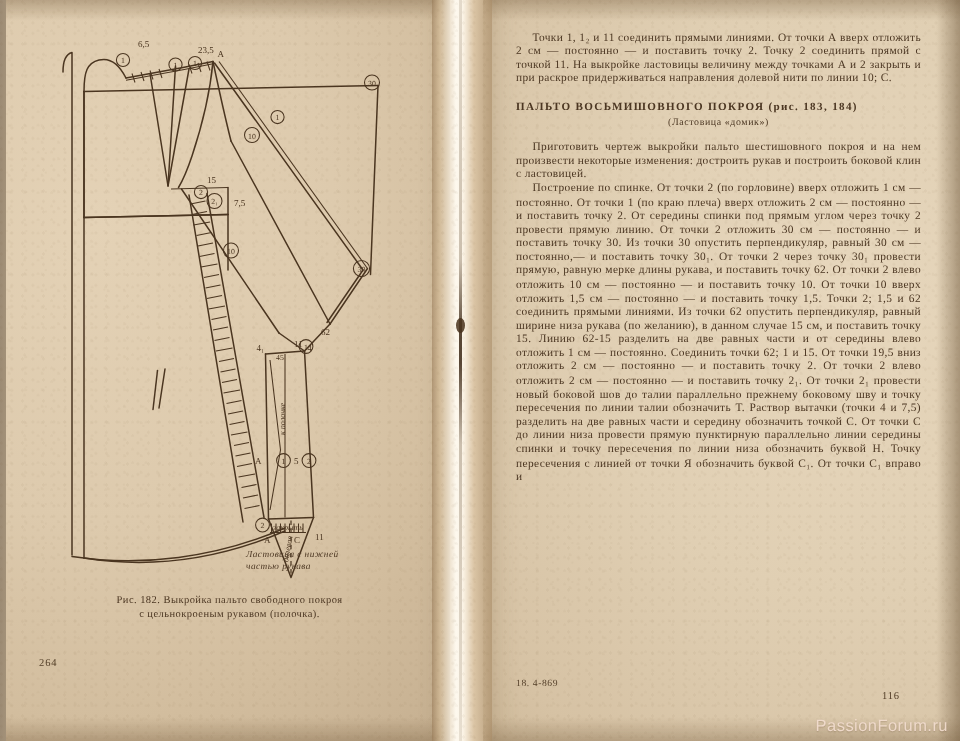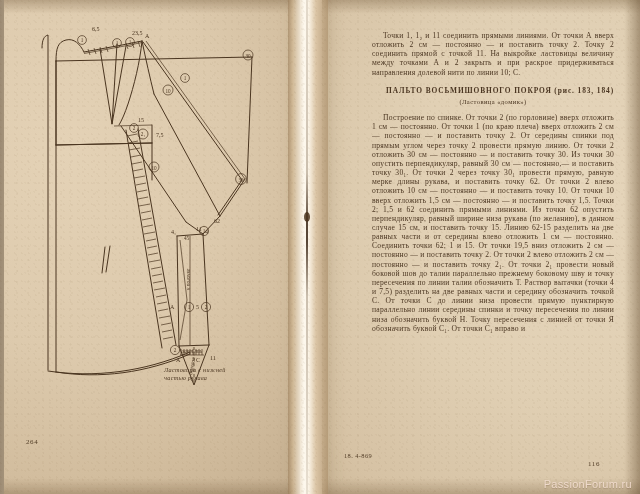--- a/index.html
+++ b/index.html
@@ -60,21 +60,21 @@
       radial-gradient(circle at 55% 62%, rgba(120,95,60,.22) 0 1px, transparent 1px),
       radial-gradient(circle at 82% 28%, rgba(120,95,60,.2) 0 1px, transparent 1px),
       radial-gradient(circle at 35% 85%, rgba(120,95,60,.2) 0 1px, transparent 1px);
     background-size:7px 7px, 11px 11px, 9px 9px, 13px 13px;}
 
   
   .txt{position:absolute;left:22px;right:26px;color:#4b3622;
        font-size:7.6px;line-height:9.15px;text-align:justify;
        font-family:"Liberation Serif", serif; letter-spacing:.25px;}
   .txt p{margin:0;text-indent:11px;}
-  .sec-head{text-align:right;font-weight:bold;font-size:7.4px;letter-spacing:.9px;margin:9px 0 2px;}
+  .sec-head{text-align:left;font-weight:bold;font-size:7.4px;letter-spacing:.9px;margin:9px 0 2px;}
   .sec-sub{text-align:center;font-size:6.6px;letter-spacing:.4px;margin:0 0 7px;}
   .folio{position:absolute;font-size:7px;color:#55402a;letter-spacing:.6px;}
   .sig{position:absolute;font-size:6.4px;color:#55402a;letter-spacing:.4px;}
 
   
   .cap{position:absolute;left:18px;width:262px;text-align:center;color:#4b3622;
        font-size:7px;line-height:9px;letter-spacing:.3px;}
 
   
   svg.fig{position:absolute;left:0;top:0;}
@@ -267,31 +267,36 @@
         <text class="cyr" x="186" y="290" transform="rotate(-90 186 290)">к полочке</text>
         <text class="cyr" x="188" y="375" transform="rotate(-80 188 375)">долевая</text>
       </g>
     </svg>
 
     <div class="cap" style="top:366px;left:160px;width:120px;text-align:left;font-style:italic;font-size:6.2px;line-height:8px;">
       <div>Ластовица с нижней</div>
       <div>частью рукава</div>
     </div>
 
+    <div class="cap" style="top:396px;">
+      <div>Рис. 182. Выкройка пальто свободного покроя</div>
+      <div>с цельнокроеным рукавом (полочка).</div>
+    </div>
 
     <div class="folio" style="left:22px;top:438px;">264</div>
   </div>
 
   <div class="page page-right">
-    <div class="txt" style="top:31px;margin-left:28px;">
+    <div class="txt" style="top:20px;">
       <p>Точки 1, 1₂ и 11 соединить прямыми линиями. От точки А вверх отложить 2 см — постоянно — и поставить точку 2. Точку 2 соединить прямой с точкой 11. На выкройке ластовицы величину между точками А и 2 закрыть и при раскрое придерживаться направления долевой нити по линии 10; С.</p>
 
       <div class="sec-head">ПАЛЬТО ВОСЬМИШОВНОГО ПОКРОЯ (рис. 183, 184)</div>
       <div class="sec-sub">(Ластовица «домик»)</div>
 
+      <p>Приготовить чертеж выкройки пальто шестишовного покроя и на нем произвести некоторые изменения: достроить рукав и построить боковой клин с ластовицей.</p>
       <p>Построение по спинке. От точки 2 (по горловине) вверх отложить 1 см — постоянно. От точки 1 (по краю плеча) вверх отложить 2 см — постоянно — и поставить точку 2. От середины спинки под прямым углом через точку 2 провести прямую линию. От точки 2 отложить 30 см — постоянно — и поставить точку 30. Из точки 30 опустить перпендикуляр, равный 30 см — постоянно,— и поставить точку 30₁. От точки 2 через точку 30₁ провести прямую, равную мерке длины рукава, и поставить точку 62. От точки 2 влево отложить 10 см — постоянно — и поставить точку 10. От точки 10 вверх отложить 1,5 см — постоянно — и поставить точку 1,5. Точки 2; 1,5 и 62 соединить прямыми линиями. Из точки 62 опустить перпендикуляр, равный ширине низа рукава (по желанию), в данном случае 15 см, и поставить точку 15. Линию 62-15 разделить на две равных части и от середины влево отложить 1 см — постоянно. Соединить точки 62; 1 и 15. От точки 19,5 вниз отложить 2 см — постоянно — и поставить точку 2. От точки 2 влево отложить 2 см — постоянно — и поставить точку 2₁. От точки 2₁ провести новый боковой шов до талии параллельно прежнему боковому шву и точку пересечения по линии талии обозначить Т. Раствор вытачки (точки 4 и 7,5) разделить на две равных части и середину обозначить точкой С. От точки С до линии низа провести прямую пунктирную параллельно линии середины спинки и точку пересечения по линии низа обозначить буквой Н. Точку пересечения с линией от точки Я обозначить буквой С₁. От точки С₁ вправо и</p>
     </div>
 
     <div class="sig" style="left:22px;bottom:35px;">18. 4-869</div>
     <div class="folio" style="right:40px;bottom:26px;">116</div>
   </div>
 
   <div class="gutter"></div>
   <div class="binding"></div>
   <div class="binding-dot"></div>

